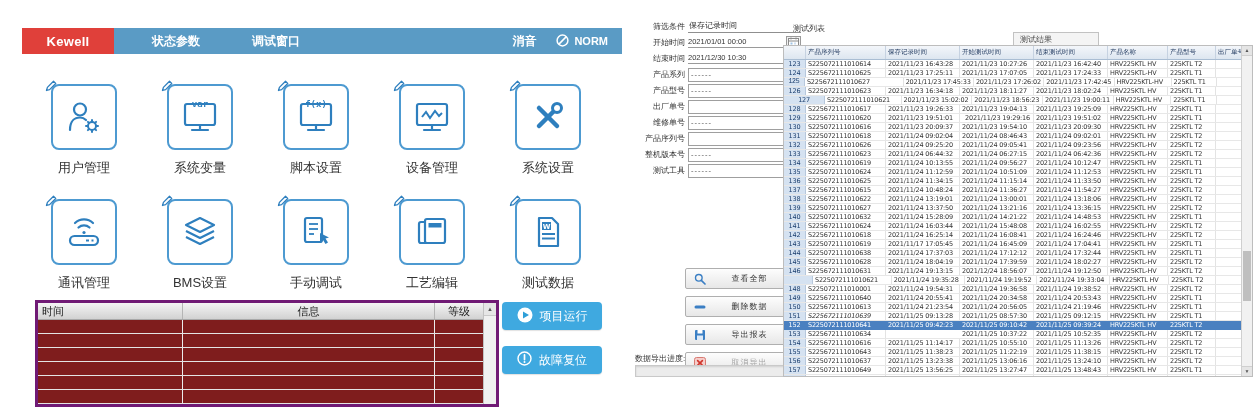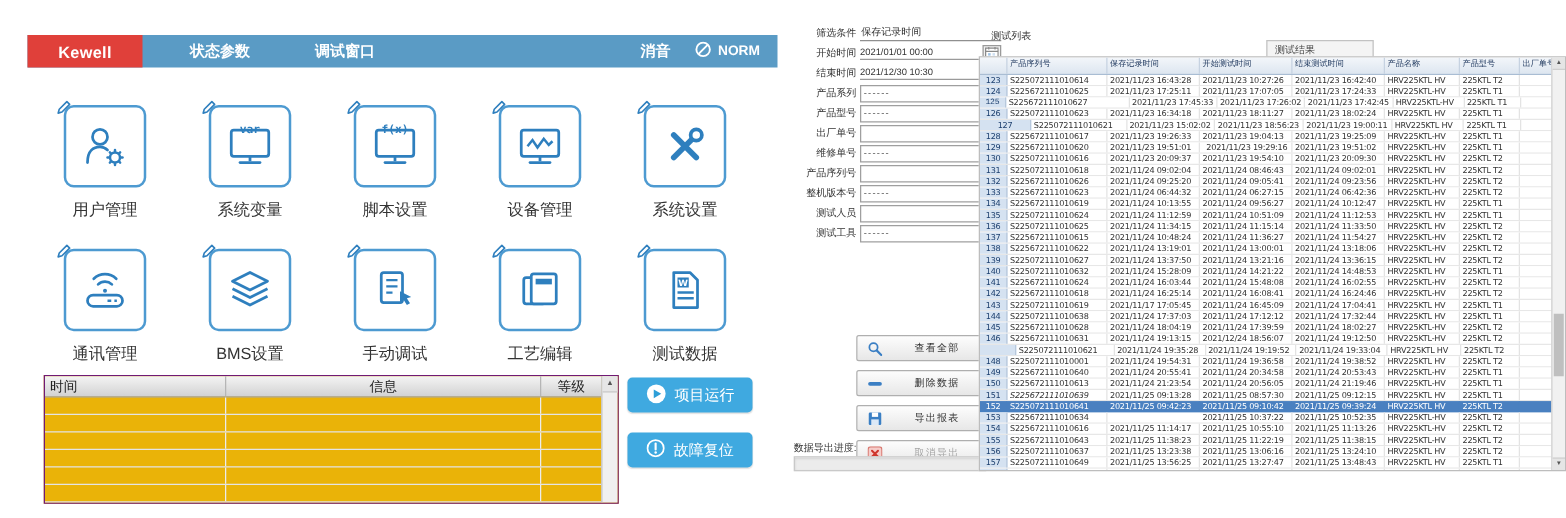--- a/index.html
+++ b/index.html
@@ -21,21 +21,21 @@
   .tiles{display:grid;grid-template-columns:repeat(5,1fr);width:580px;margin:30px 0 0 4px;row-gap:22px;}
   .tile-wrap{display:flex;flex-direction:column;align-items:center;}
   .tile-box{position:relative;width:62px;height:62px;border:2px solid #4d9ad1;border-radius:8px;
     background:#fff;display:flex;align-items:center;justify-content:center;}
   .pencil{position:absolute;top:-7px;left:-8px;line-height:0;}
   .glyph{position:absolute;top:13px;left:0;right:0;text-align:center;font-size:9px;font-weight:bold;
     color:#2e7fbe;font-family:"DejaVu Sans Mono",monospace;}
   .tile-label{margin-top:9px;font-size:13px;color:#333;}
   
   .msg-area{position:absolute;top:272px;left:13px;display:flex;}
-  .msg-table{width:458px;border:1px solid #701a75;background:#eab308;display:flex;}
+  .msg-table{width:458px;border:3px solid #701a75;background:#7f1d1d;display:flex;}
   .msg-main{width:445px;}
   .msg-head{display:flex;height:16px;background:linear-gradient(#f4f4f4,#d2d2d2);
     border-bottom:1px solid #a8a8a8;font-size:11px;color:#222;}
   .msg-head .mh{box-sizing:border-box;border-right:1px solid #b5b5b5;display:flex;align-items:center;}
   .mh.c0{width:145px;padding-left:4px;}
   .mh.c1{width:252px;justify-content:center;}
   .mh.c2{width:48px;justify-content:center;border-right:none;}
   .msg-row{display:flex;height:13px;border-bottom:1px solid #e4e4e4;}
   .msg-row .mc{box-sizing:border-box;border-right:1px solid #ececec;}
   .mc.c0{width:145px}.mc.c1{width:252px}.mc.c2{width:48px;border-right:none;}
@@ -404,27 +404,20 @@
           </div>
         </div>
         <div class="field-row">
           <span class="f-label">整机版本号</span>
           <div class="sel-box">
             <span class="sel-val">------</span>
             <span class="sel-arrow">▼</span>
           </div>
         </div>
         <div class="field-row">
-          <span class="f-label">测试人员</span>
-          <div class="sel-box">
-            <span class="sel-val"></span>
-            <span class="sel-arrow">▼</span>
-          </div>
-        </div>
-        <div class="field-row">
           <span class="f-label">测试工具</span>
           <div class="sel-box">
             <span class="sel-val">------</span>
             <span class="sel-arrow">▼</span>
           </div>
         </div>
       </div>
   </div>
 
   <div class="actions" id="actions">

